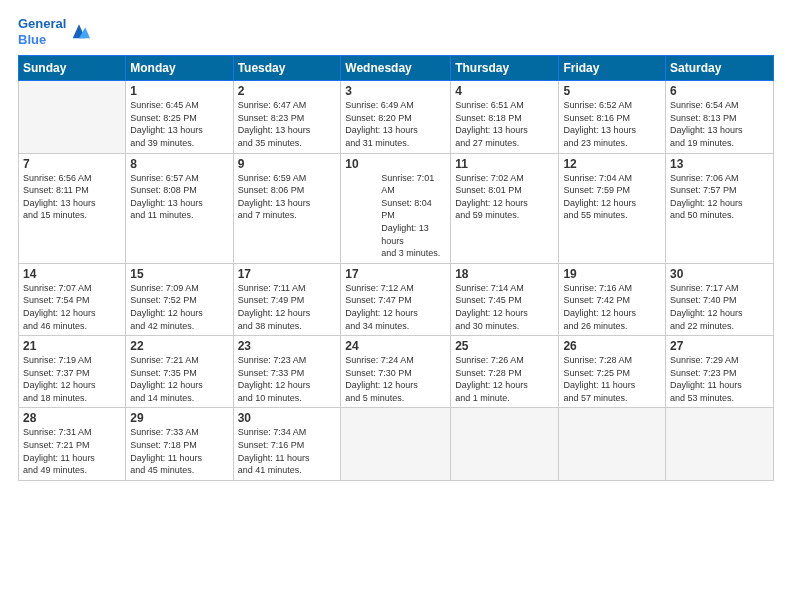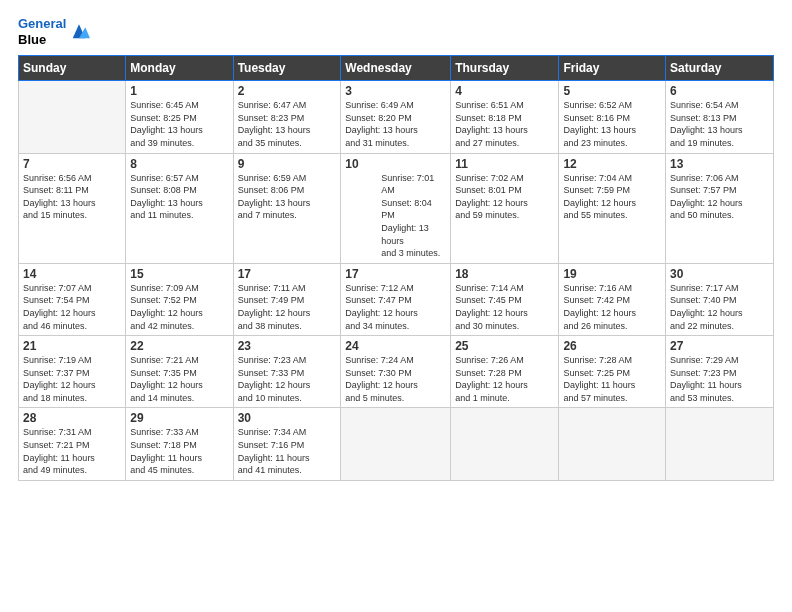--- a/index.html
+++ b/index.html
@@ -52,21 +52,21 @@
     .location {
       font-size: 13px;
       color: #555;
     }
     .calendar {
       width: 100%;
       border-collapse: collapse;
       border: 1px solid #ccc;
     }
     .calendar th {
-      background: #404040;
+      background: #0369a1;
       color: #fff;
       font-size: 12px;
       font-weight: bold;
       padding: 5px 4px;
       text-align: left;
       border: 1px solid #1a73e8;
     }
     .calendar td {
       vertical-align: top;
       border: 1px solid #ccc;
@@ -100,21 +100,21 @@
 <body>
 
 <div class="page">
   <div class="header">
     <div class="logo">
       <div>
         <div class="logo-text">
           <span>General</span>
         </div>
         <div class="logo-text">
-          <span style="color:#000000;margin-top:7px;">Blue</span>
+          <span style="color:#3b82f6;margin-top:7px;">Blue</span>
         </div>
       </div>
       <svg class="logo-icon" viewBox="0 0 28 28" xmlns="http://www.w3.org/2000/svg">
         <polygon points="6,22 14,4 22,22" fill="#1565c0"></polygon>
         <polygon points="14,22 22,8 28,22" fill="#42a5f5"></polygon>
       </svg>
     </div>
     <div class="title-block">
       <div class="month-title"></div>
       <div class="location"></div>

